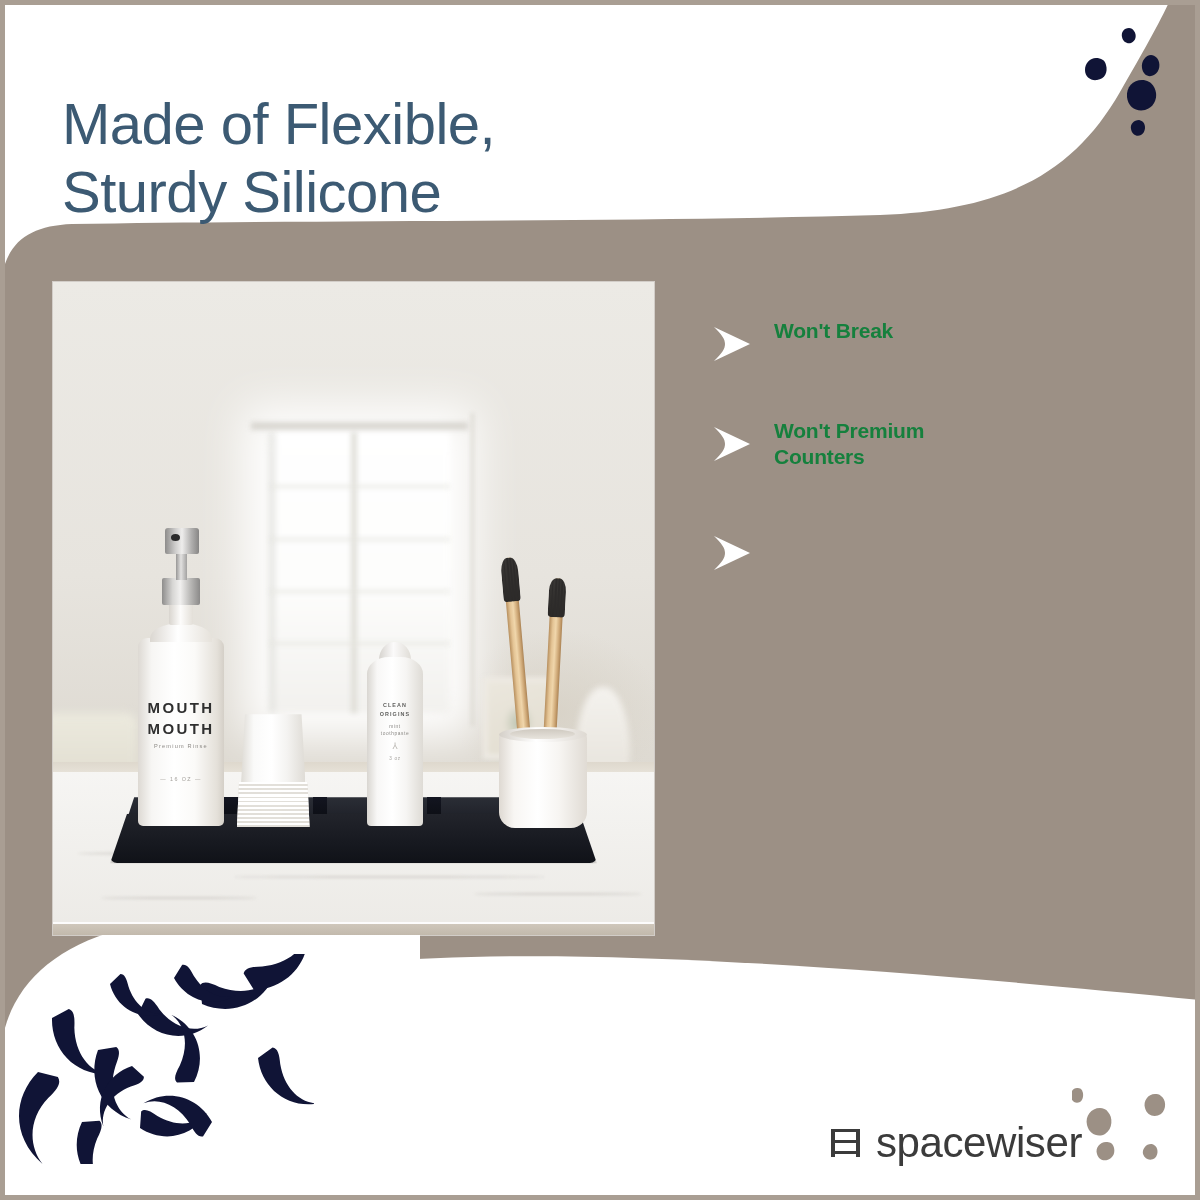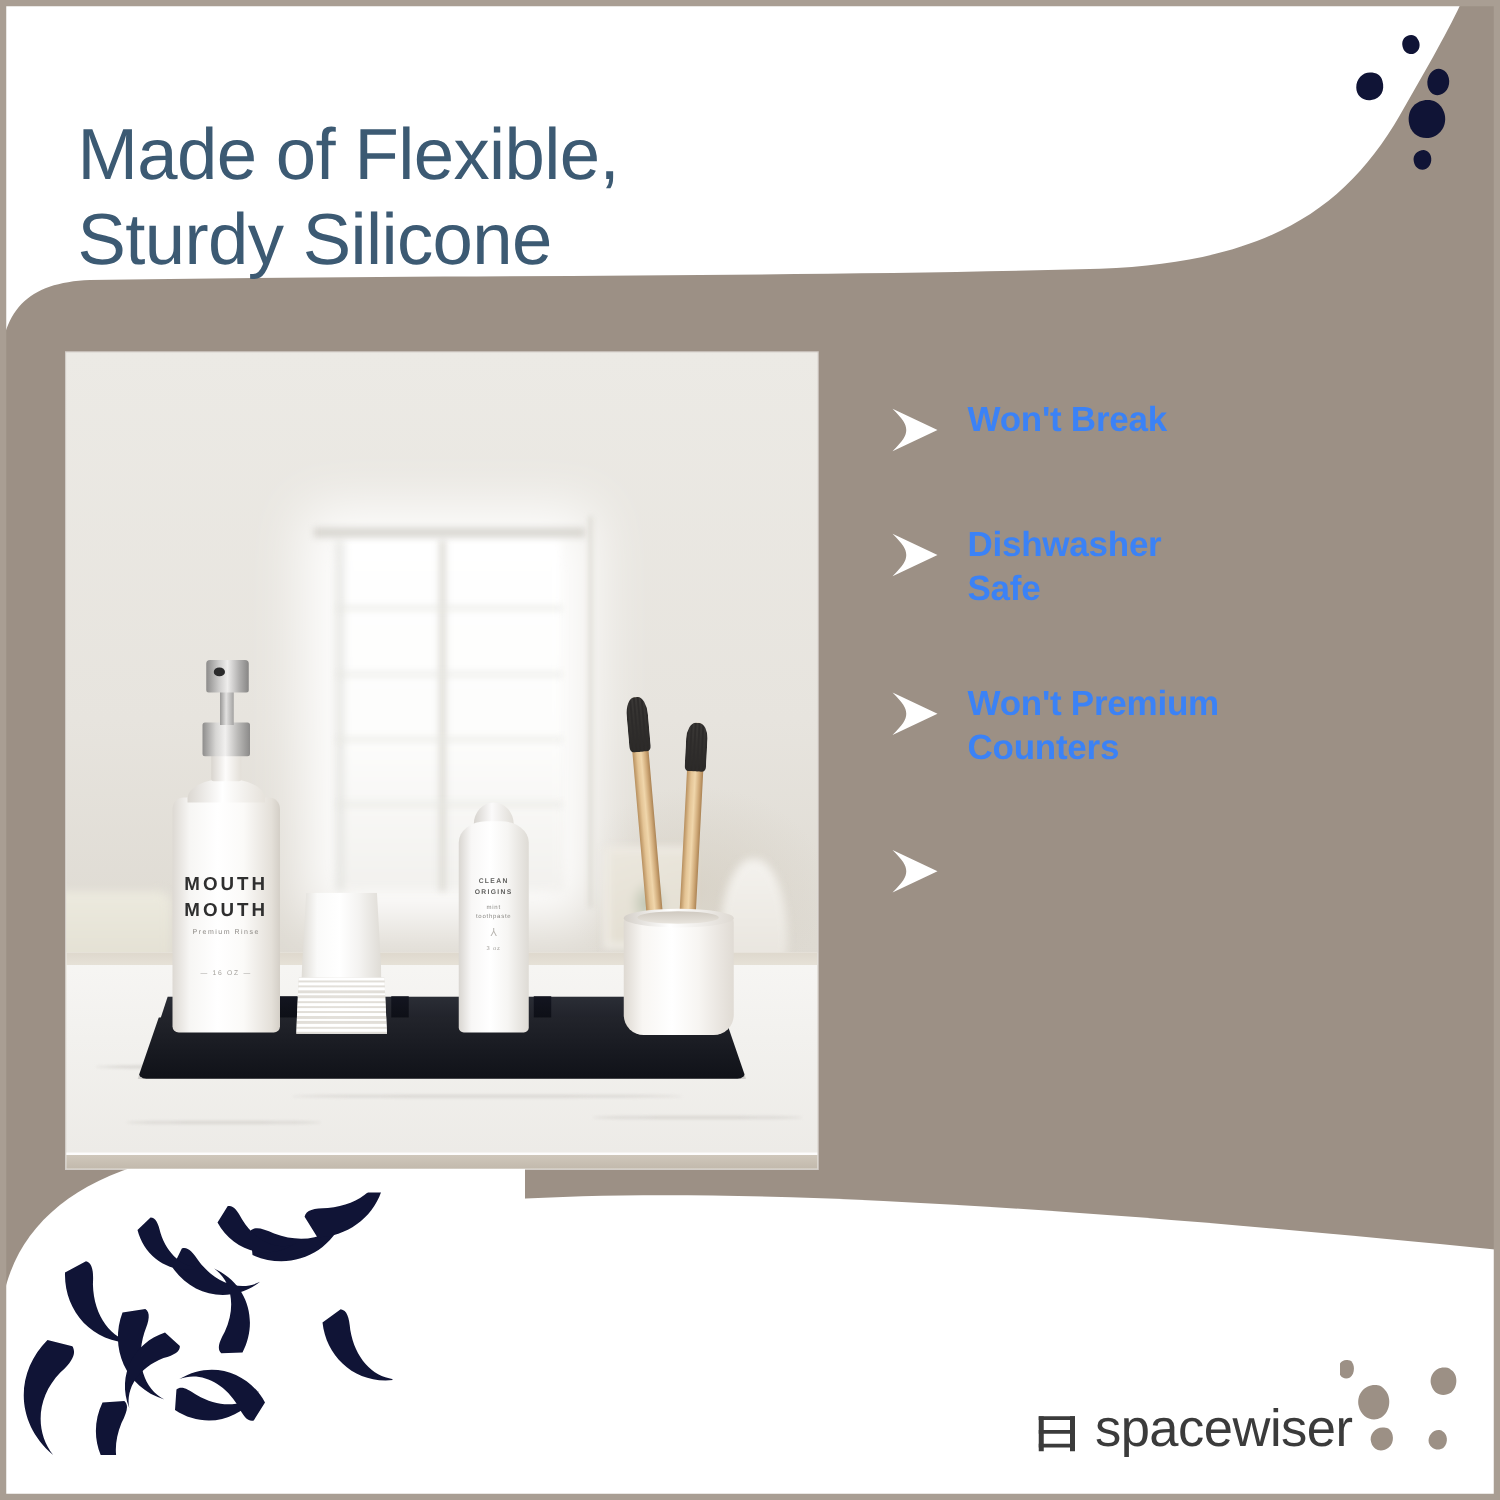--- a/index.html
+++ b/index.html
@@ -273,38 +273,38 @@
 
   
   #bullets {
     position:absolute; left:712px; top:318px; width:420px; z-index:20;
   }
   .bullet { display:flex; align-items:flex-start; margin-bottom:56px; }
   .bullet:last-child { margin-bottom:0; }
   .bullet-arrow { flex:0 0 auto; width:44px; margin-top:8px; }
   .bullet-arrow svg { display:block; width:40px; height:36px; }
   .bullet-text {
-    color:#3b82f6;
-    font-size:28px;
+    color:#15803d;
+    font-size:21px;
     font-weight:bold;
     line-height:1.26;
     letter-spacing:-0.2px;
     padding-left:18px;
     white-space:pre-line;
   }
 
   
   #dots-top-right { position:absolute; right:0; top:0; width:140px; height:150px; z-index:30; }
   #dots-bottom-right { position:absolute; right:8px; bottom:4px; width:120px; height:130px; z-index:30; }
   #crescents { position:absolute; left:14px; bottom:36px; width:300px; height:210px; z-index:30; }
 
   
   #logo {
     position:absolute; right:118px; bottom:36px;
-    display:flex; align-items:flex-end; gap:13px;
+    display:flex; align-items:center; gap:13px;
     z-index:40;
   }
   #logo-mark { flex:0 0 auto; width:34px; height:34px; }
   #logo-text {
     font-size:42px;
     color:#3b3b3b;
     letter-spacing:-0.4px;
     line-height:1;
     font-weight:400;
   }
@@ -428,29 +428,20 @@
 
     <div class="bullet">
       <div class="bullet-arrow">
         <svg viewBox="0 0 40 36" aria-hidden="true">
           <path d="M2,1 L38,18 L2,35 C10,27 13,23 13,18 C13,13 10,9 2,1 Z" fill="#ffffff"></path>
         </svg>
       </div>
       <div class="bullet-text">Won't Break</div>
     </div>
 
-    <div class="bullet">
-      <div class="bullet-arrow">
-        <svg viewBox="0 0 40 36" aria-hidden="true">
-          <path d="M2,1 L38,18 L2,35 C10,27 13,23 13,18 C13,13 10,9 2,1 Z" fill="#ffffff"></path>
-        </svg>
-      </div>
-      <div class="bullet-text">Dishwasher
-Safe</div>
-    </div>
 
     <div class="bullet">
       <div class="bullet-arrow">
         <svg viewBox="0 0 40 36" aria-hidden="true">
           <path d="M2,1 L38,18 L2,35 C10,27 13,23 13,18 C13,13 10,9 2,1 Z" fill="#ffffff"></path>
         </svg>
       </div>
       <div class="bullet-text">Won't Premium
 Counters</div>
     </div>

